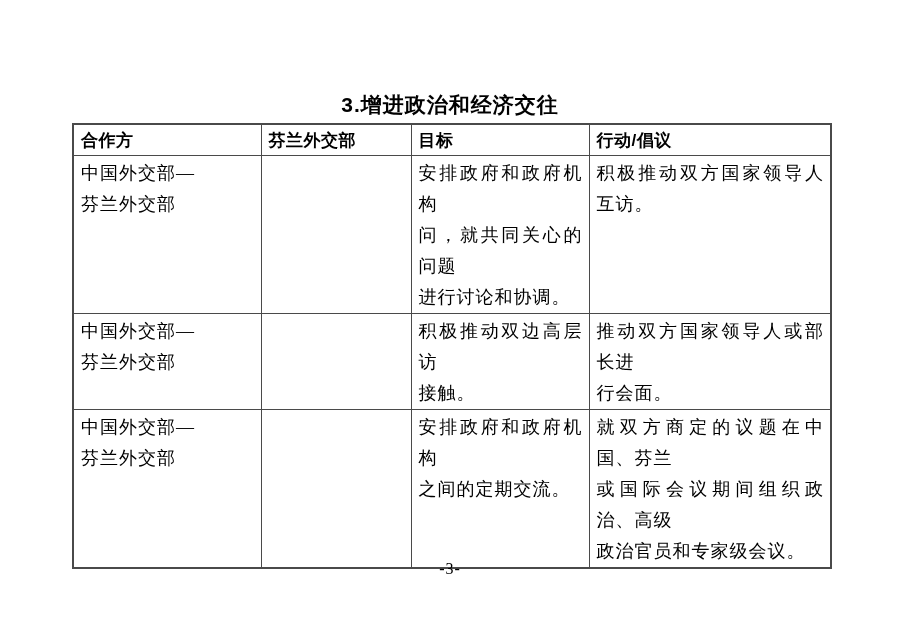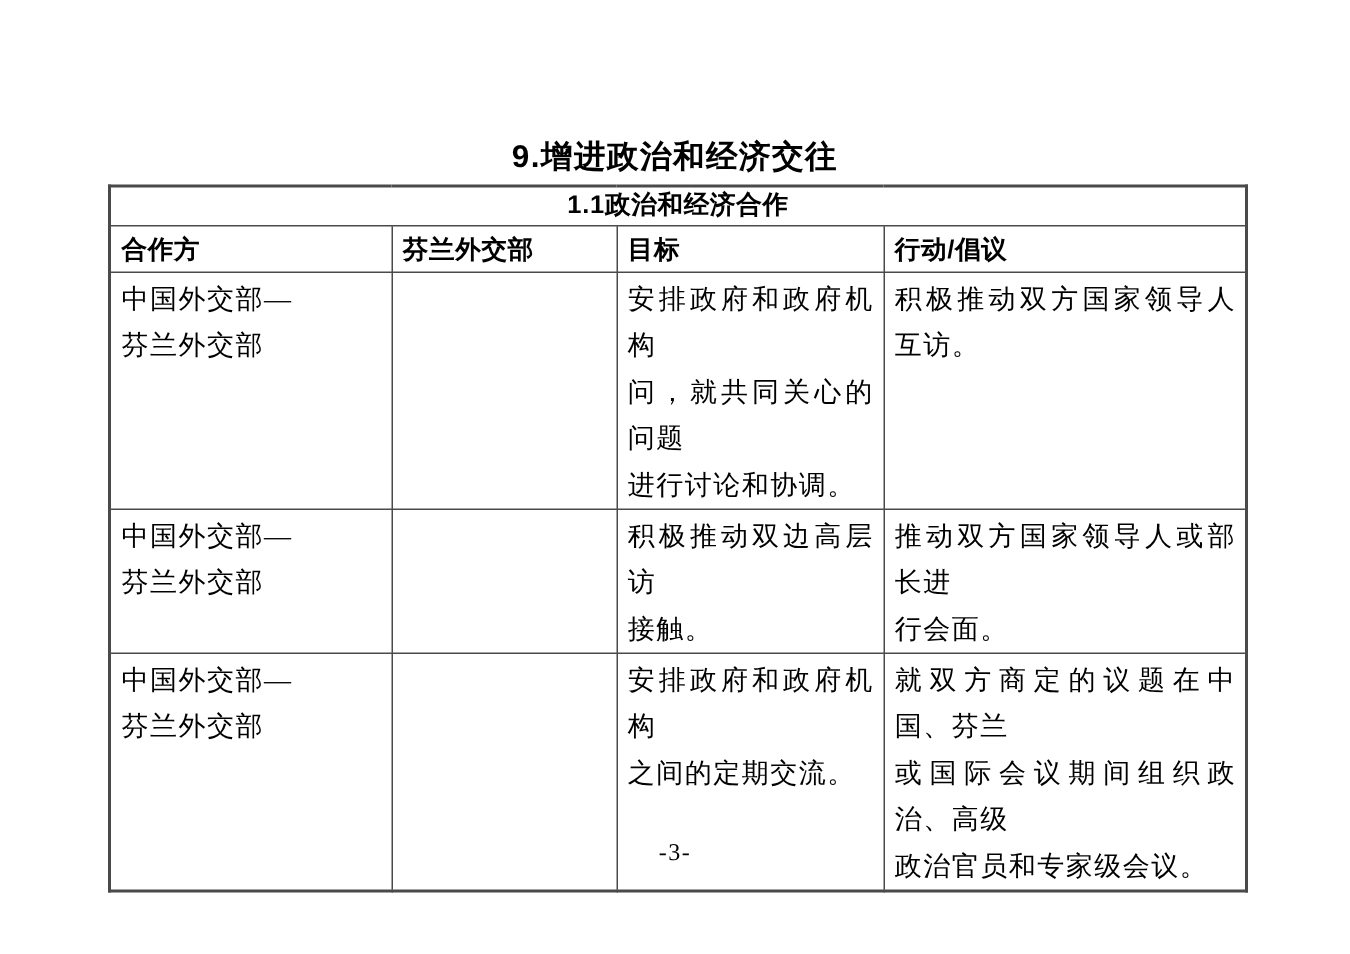--- a/index.html
+++ b/index.html
@@ -83,34 +83,31 @@
     font-size: 16px;
     line-height: 24px;
     letter-spacing: 1px;
   }
 </style>
 </head>
 <body>
 
 <div class="page">
 
-  <h1 class="section-title">9.增进政治和经济交往</h1>
+  <h1 class="section-title">3.增进政治和经济交往</h1>
 
 
   <table class="coop-table">
     <colgroup>
       <col style="width:188px">
       <col style="width:150px">
       <col style="width:178px">
       <col style="width:242px">
     </colgroup>
     <tbody>
-      <tr>
-        <td class="caption-cell" colspan="4">1.1政治和经济合作</td>
-      </tr>
       <tr>
         <th class="col-header">合作方</th>
         <th class="col-header">芬兰外交部</th>
         <th class="col-header">目标</th>
         <th class="col-header">行动/倡议</th>
       </tr>
       <tr class="row-tall">
         <td class="cell">中国外交部—
 芬兰外交部</td>
         <td class="cell"></td>

